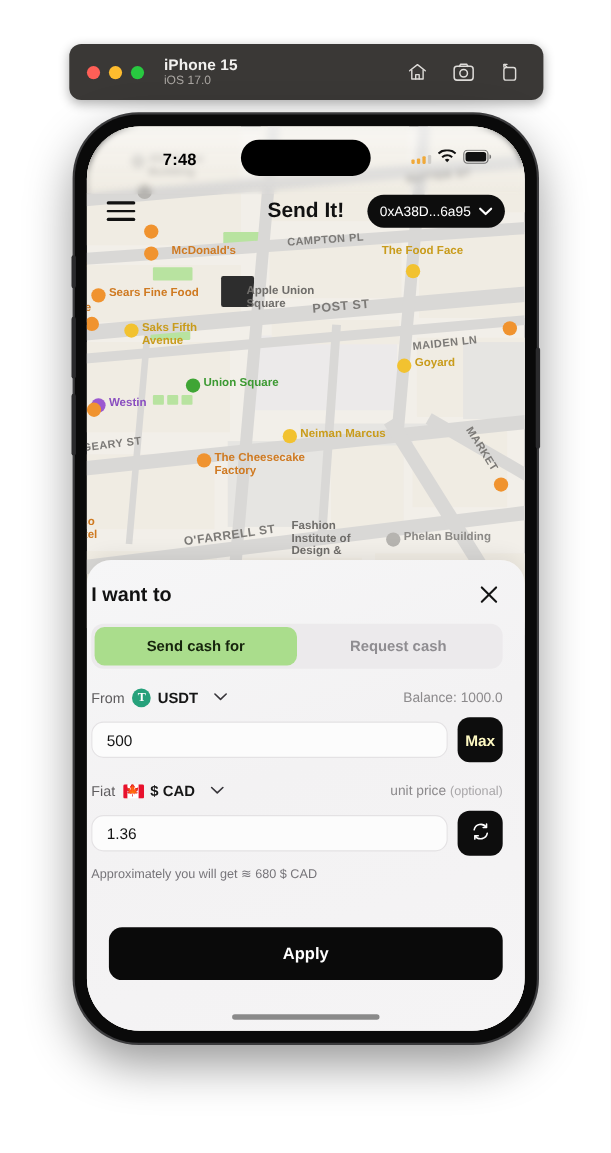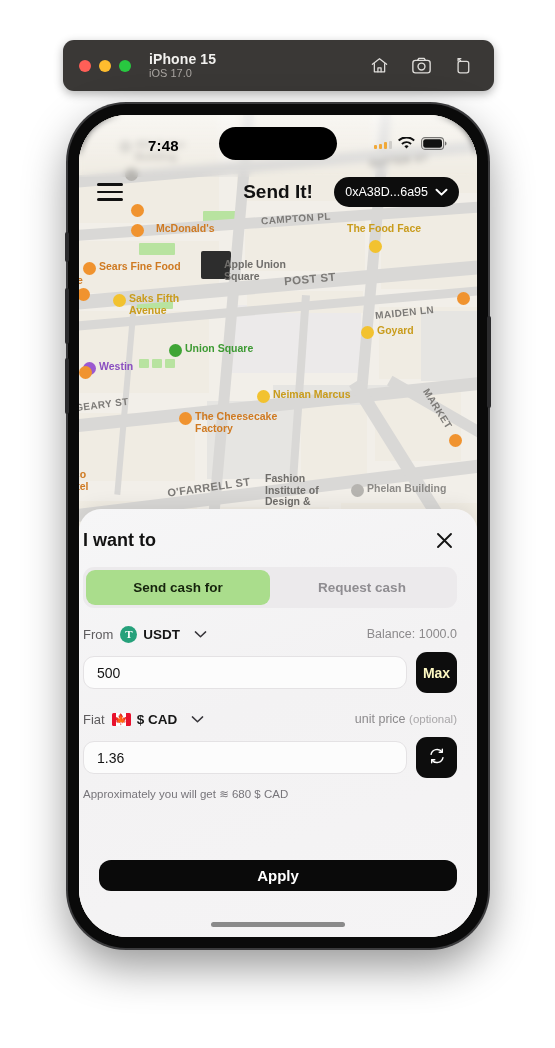--- a/index.html
+++ b/index.html
@@ -120,21 +120,21 @@
      color:#e8112d; font-size:11px; line-height:1; }
   .row-right { margin-left:auto; font-size:12.5px; color:#8c8a8c;text-align:center; }
   .row-right .opt { color:#a9a7a9; font-size:11.5px; }
 
   .input-row { margin-top:8px; display:flex; gap:9px; align-items:center; }
   .text-input { flex:1; height:33px; background:#fcfcfc; border:1px solid #e4e2e4; border-radius:11px;
     display:flex; align-items:center; padding:0 13px; font-size:14px; color:#141414; }
   .sq-btn { width:41px; height:41px; background:#0d0d0d; border-radius:11px; color:#fef9c3;
     display:flex; align-items:center; justify-content:center; font-size:14px; font-weight:600; cursor:pointer; }
   .approx { margin-top:9px; font-size:11.5px; color:#77757a; }
-  .apply-btn { position:absolute; left:20px; right:20px; bottom:46px; height:31px; background:#0a0a0a;
+  .apply-btn { position:absolute; left:20px; right:20px; bottom:46px; height:48px; background:#0a0a0a;
     color:#fff; border-radius:12px; display:flex; align-items:center; justify-content:center;
     font-size:15px; font-weight:700; cursor:pointer; }
   .home-ind { position:absolute; left:50%; transform:translateX(-50%); bottom:10px;
     width:134px; height:5px; background:#8a8a8a; border-radius:3px; }
 </style>
 </head>
 <body>
 
 <div class="stage">
 

